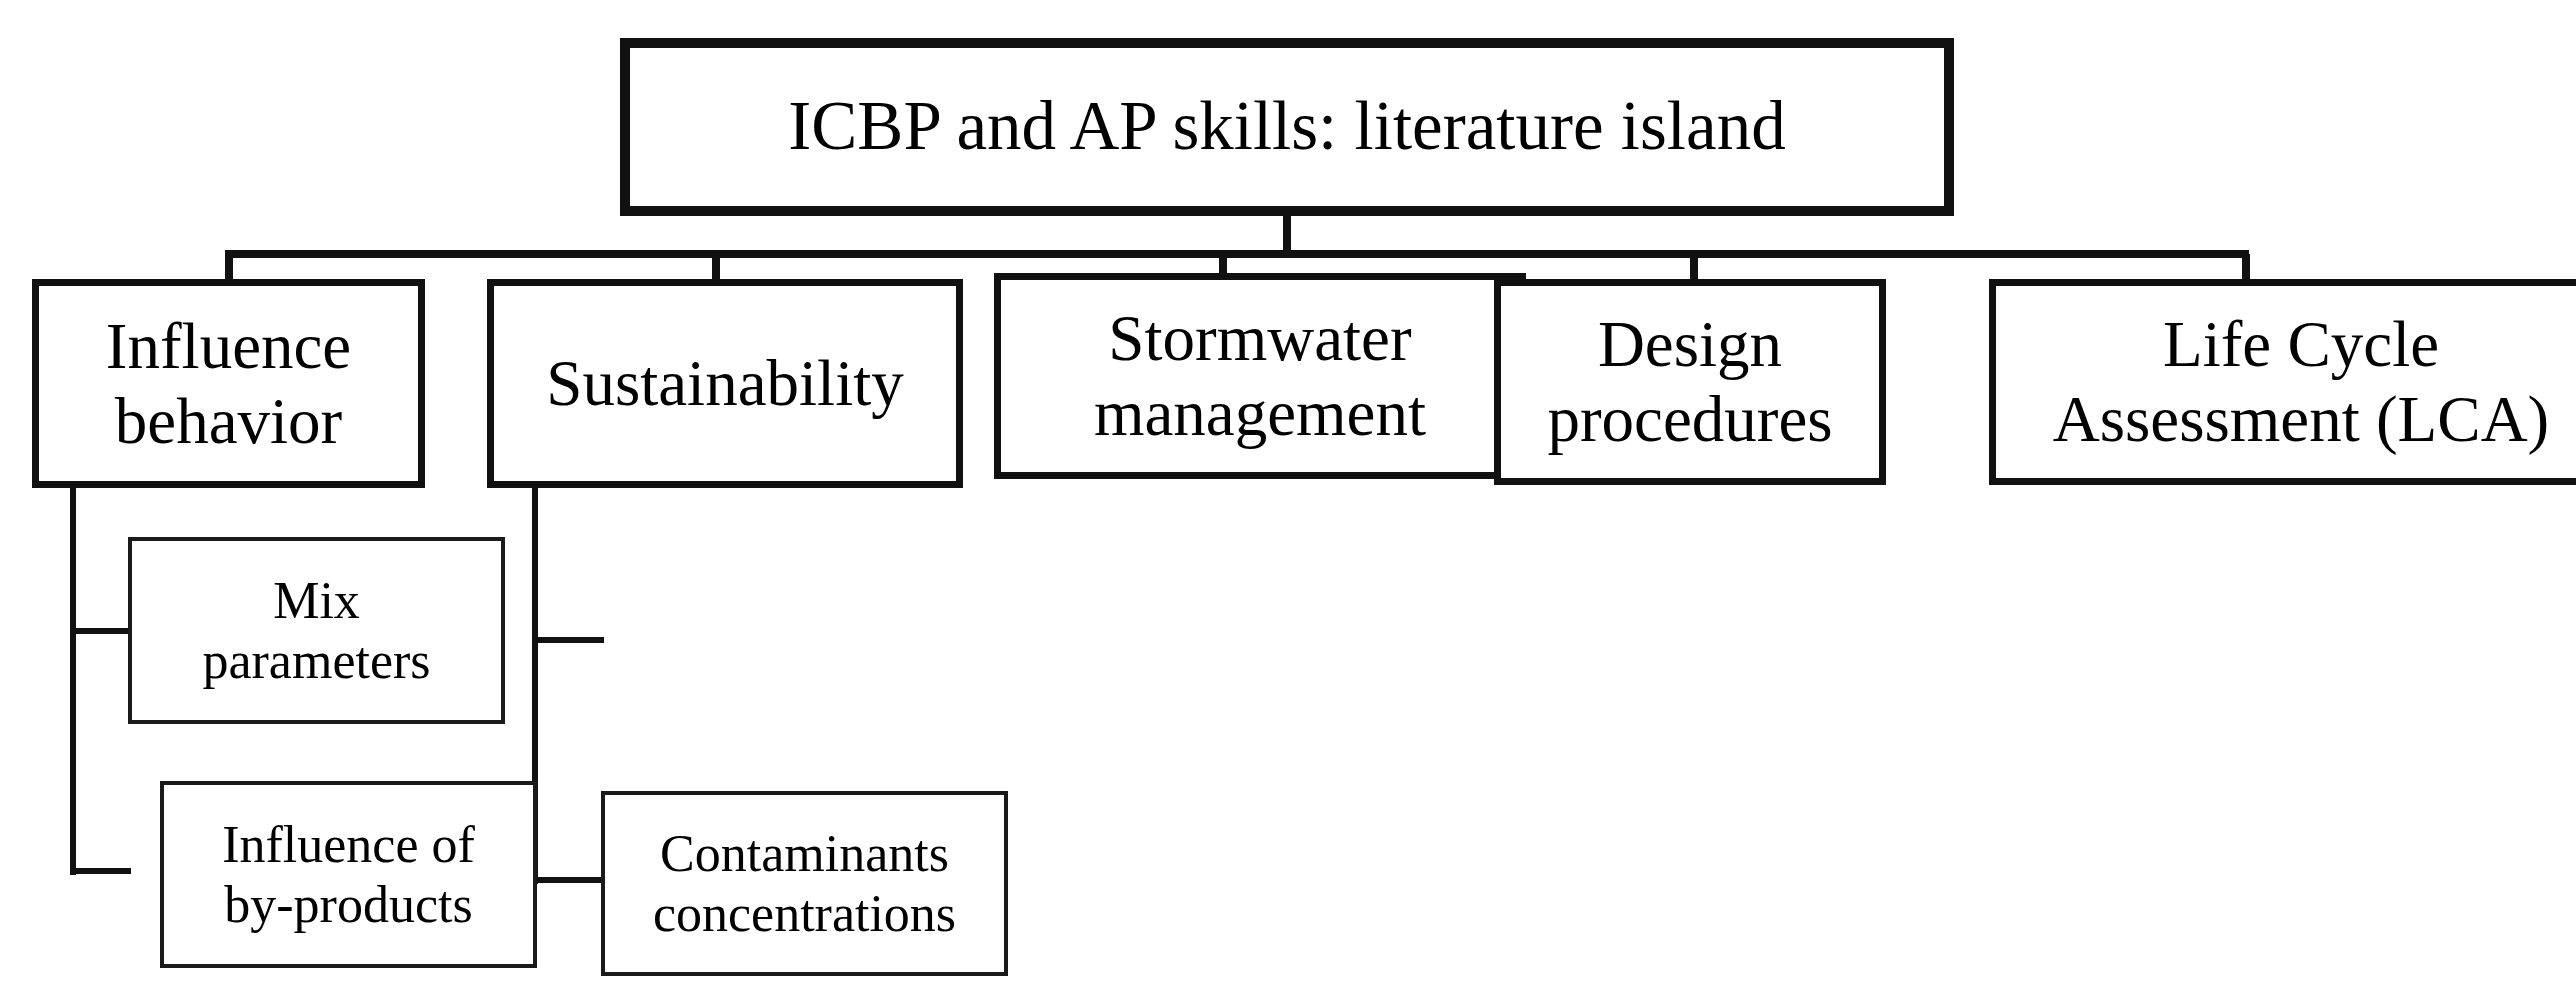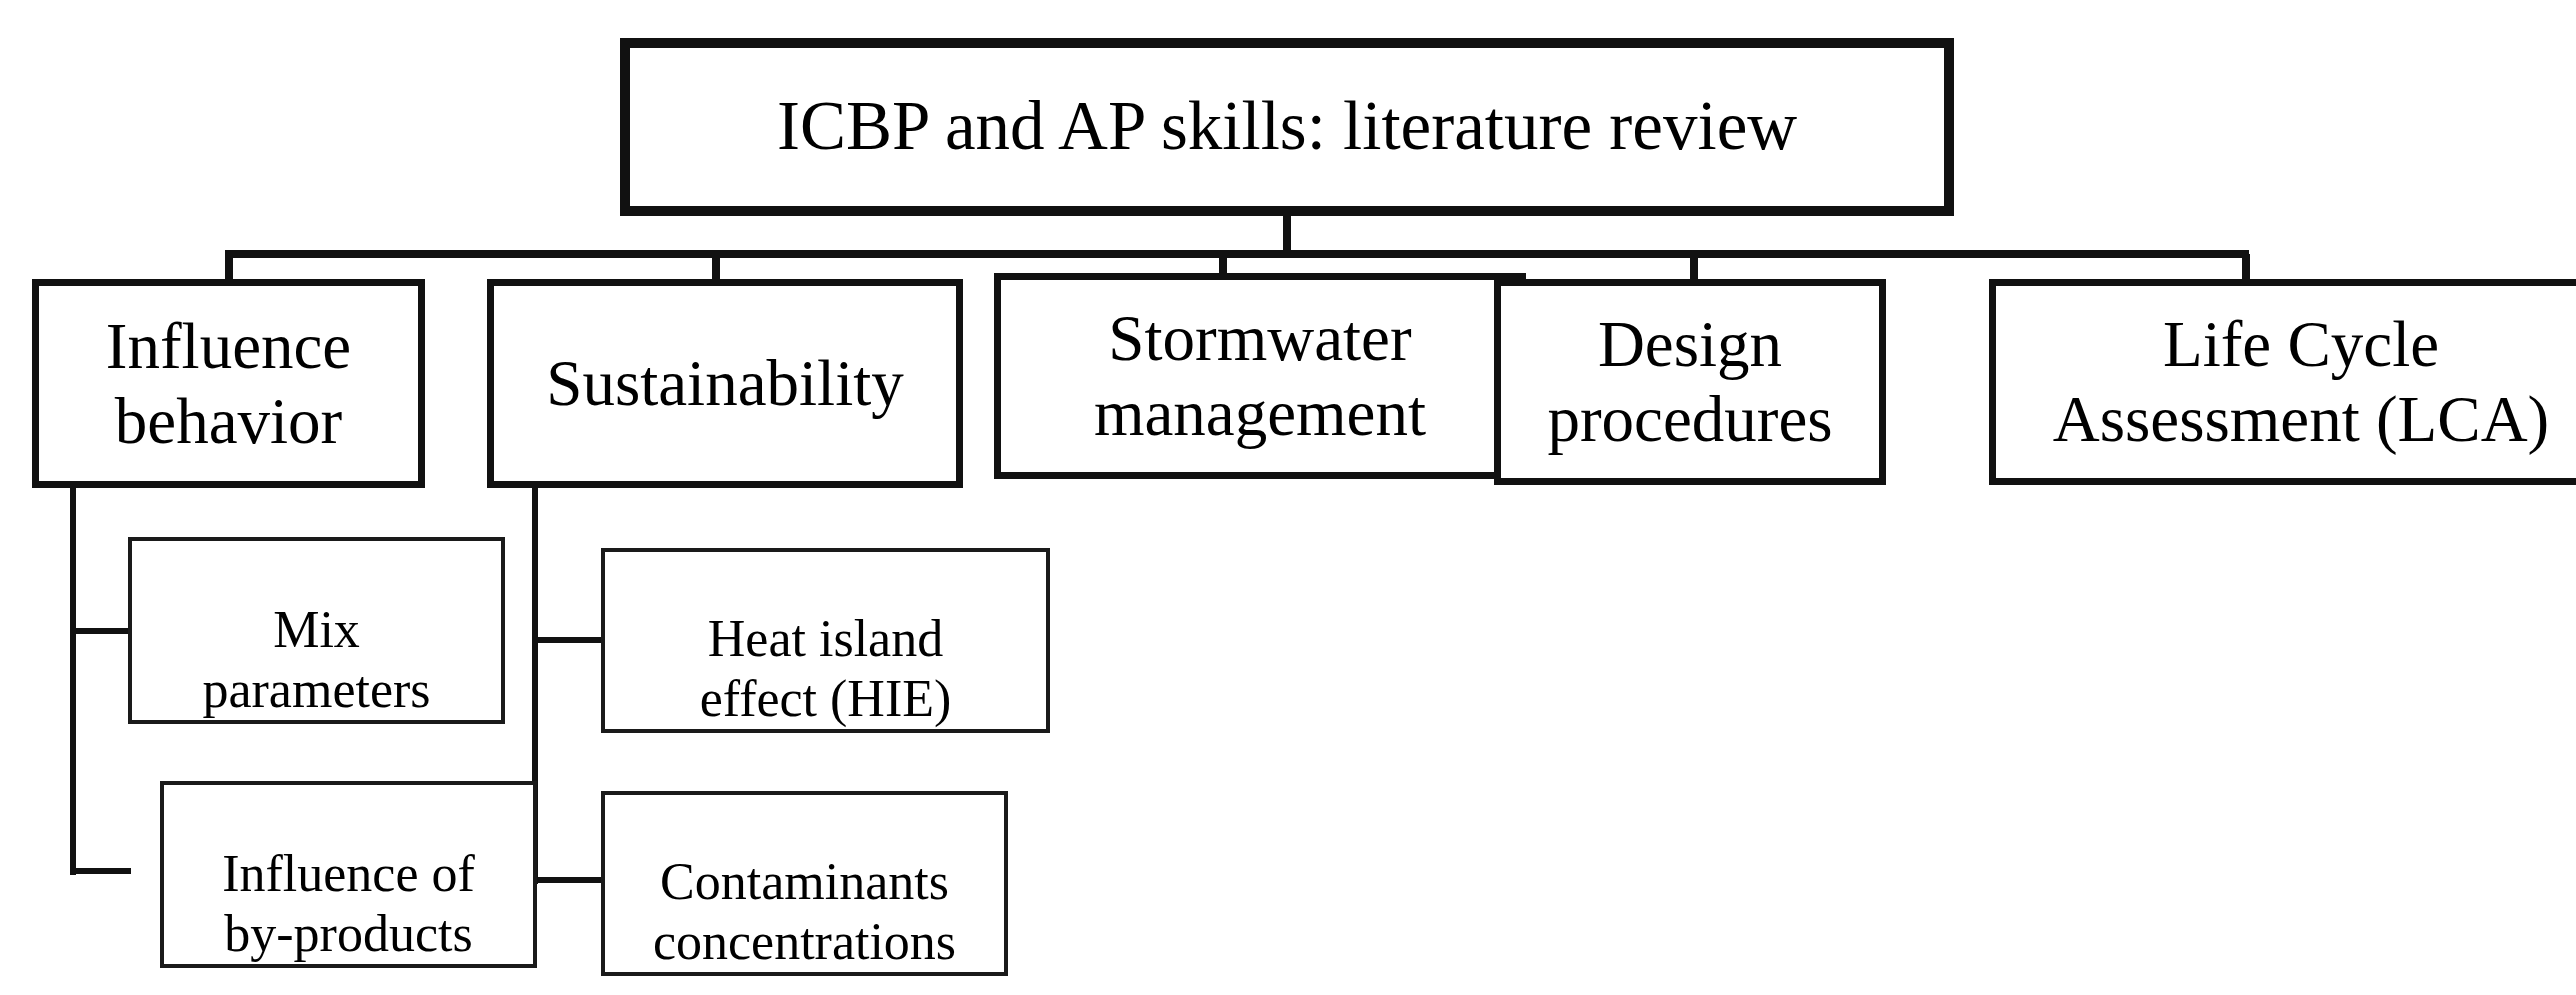--- a/index.html
+++ b/index.html
@@ -42,41 +42,40 @@
     border: 10px solid #111111;
     font-size: 69px;
   }
   .node.level2 {
     border: 7.2px solid #111111;
     font-size: 65px;
   }
   .node.level3 {
     border: 4.5px solid #1a1a1a;
     font-size: 52px;
-    align-items: flex-end;
   }
 
   
   .line {
     position: absolute;
     background: #111111;
     z-index: 1;
   }
   .line.v { width: 7.2px; }
   .line.h { height: 7.2px; }
   .line.thin.v { width: 5.4px; }
   .line.thin.h { height: 5.4px; }
 </style>
 </head>
 <body>
 
 <div id="diagram-canvas">
 
   <div class="node root" style="left:620px; top:38px; width:1334px; height:178px;">
-    <span class="label">ICBP and AP skills: literature review</span>
+    <span class="label">ICBP and AP skills: literature island</span>
   </div>
 
   <div class="line v" style="left:1283px; top:216px; width:8px; height:40px;"></div>
 
   <div class="line h" style="left:225px; top:250px; width:2024px; height:8px;"></div>
 
   <div class="line v" style="left:225px; top:254px; width:8px; height:29px;"></div>
   <div class="line v" style="left:712px; top:254px; width:8px; height:29px;"></div>
   <div class="line v" style="left:1219px; top:254px; width:8px; height:29px;"></div>
   <div class="line v" style="left:1690px; top:254px; width:8px; height:29px;"></div>
@@ -117,24 +116,20 @@
   <div class="node level3" style="left:128px; top:537px; width:377px; height:187px;">
     <span class="label">Mix
 parameters</span>
   </div>
 
   <div class="node level3" style="left:128px; top:781px; width:377px; height:187px;margin-left:32px;">
     <span class="label">Influence of
 by-products</span>
   </div>
 
-  <div class="node level3" style="left:601px; top:548px; width:449px; height:185px;">
-    <span class="label">Heat island
-effect (HIE)</span>
-  </div>
 
   <div class="node level3" style="left:601px; top:791px; width:407px; height:185px;">
     <span class="label">Contaminants
 concentrations</span>
   </div>
 
 </div>
 
 
 </body></html>

